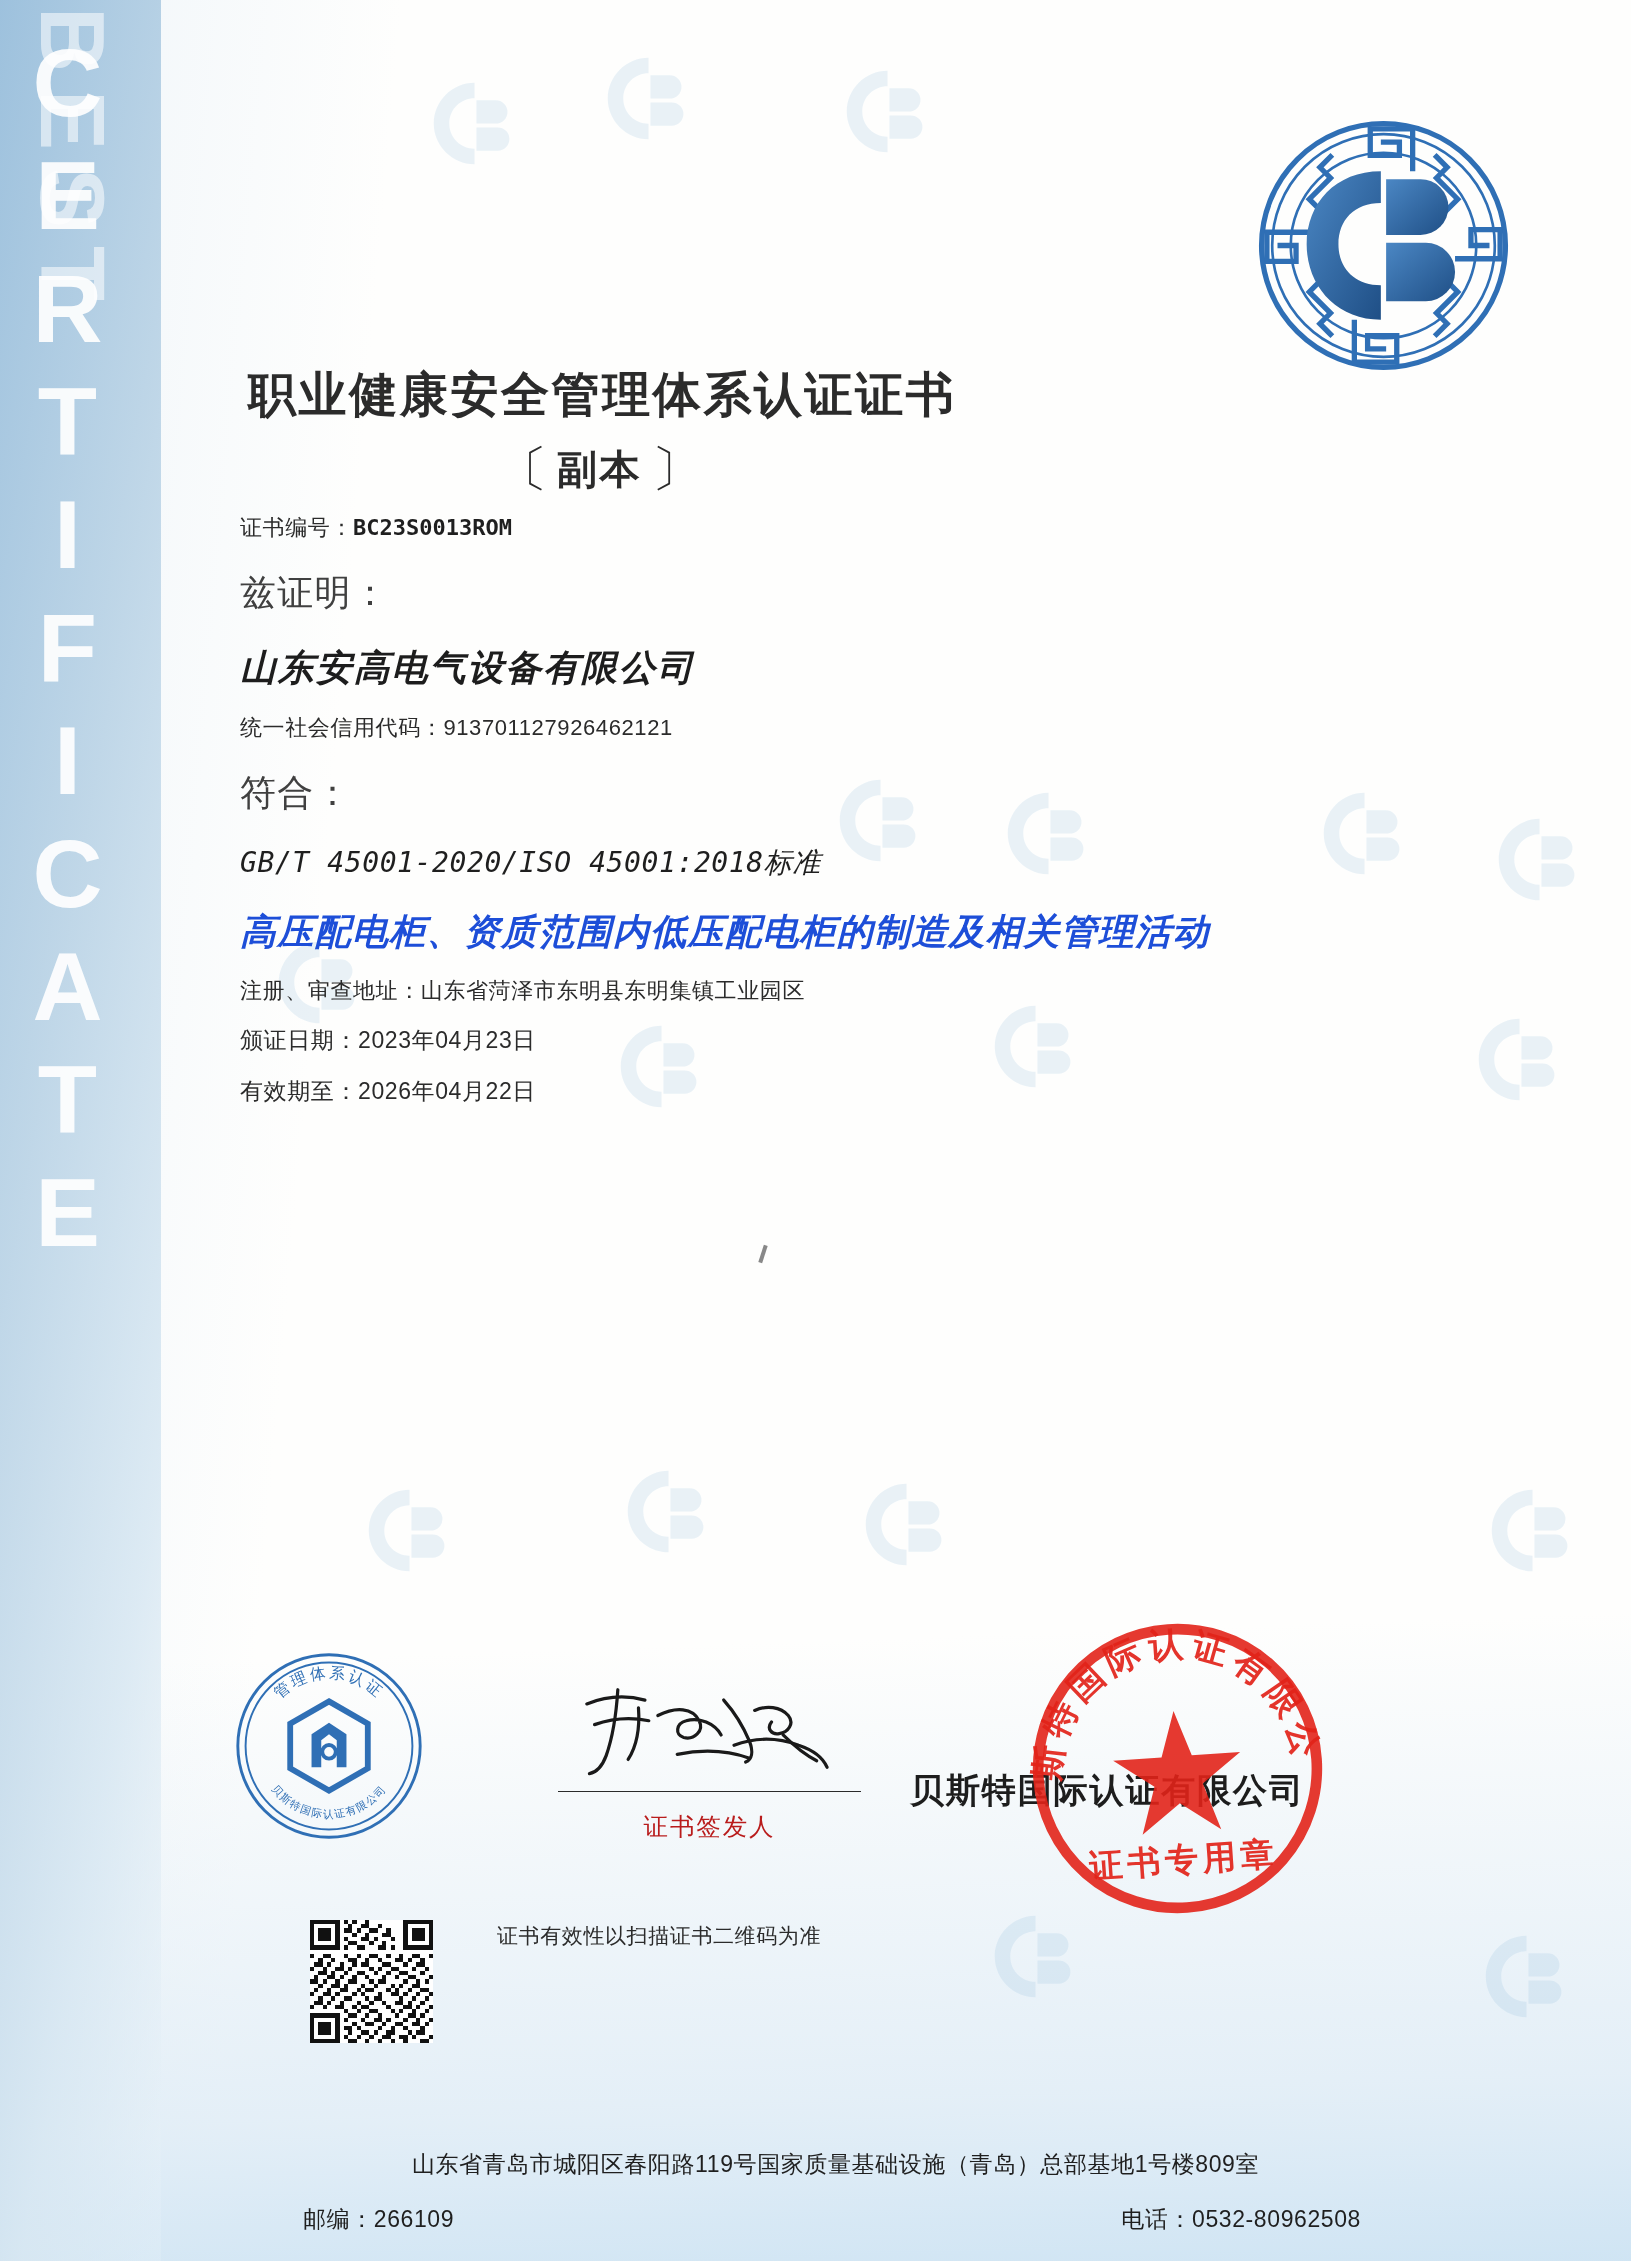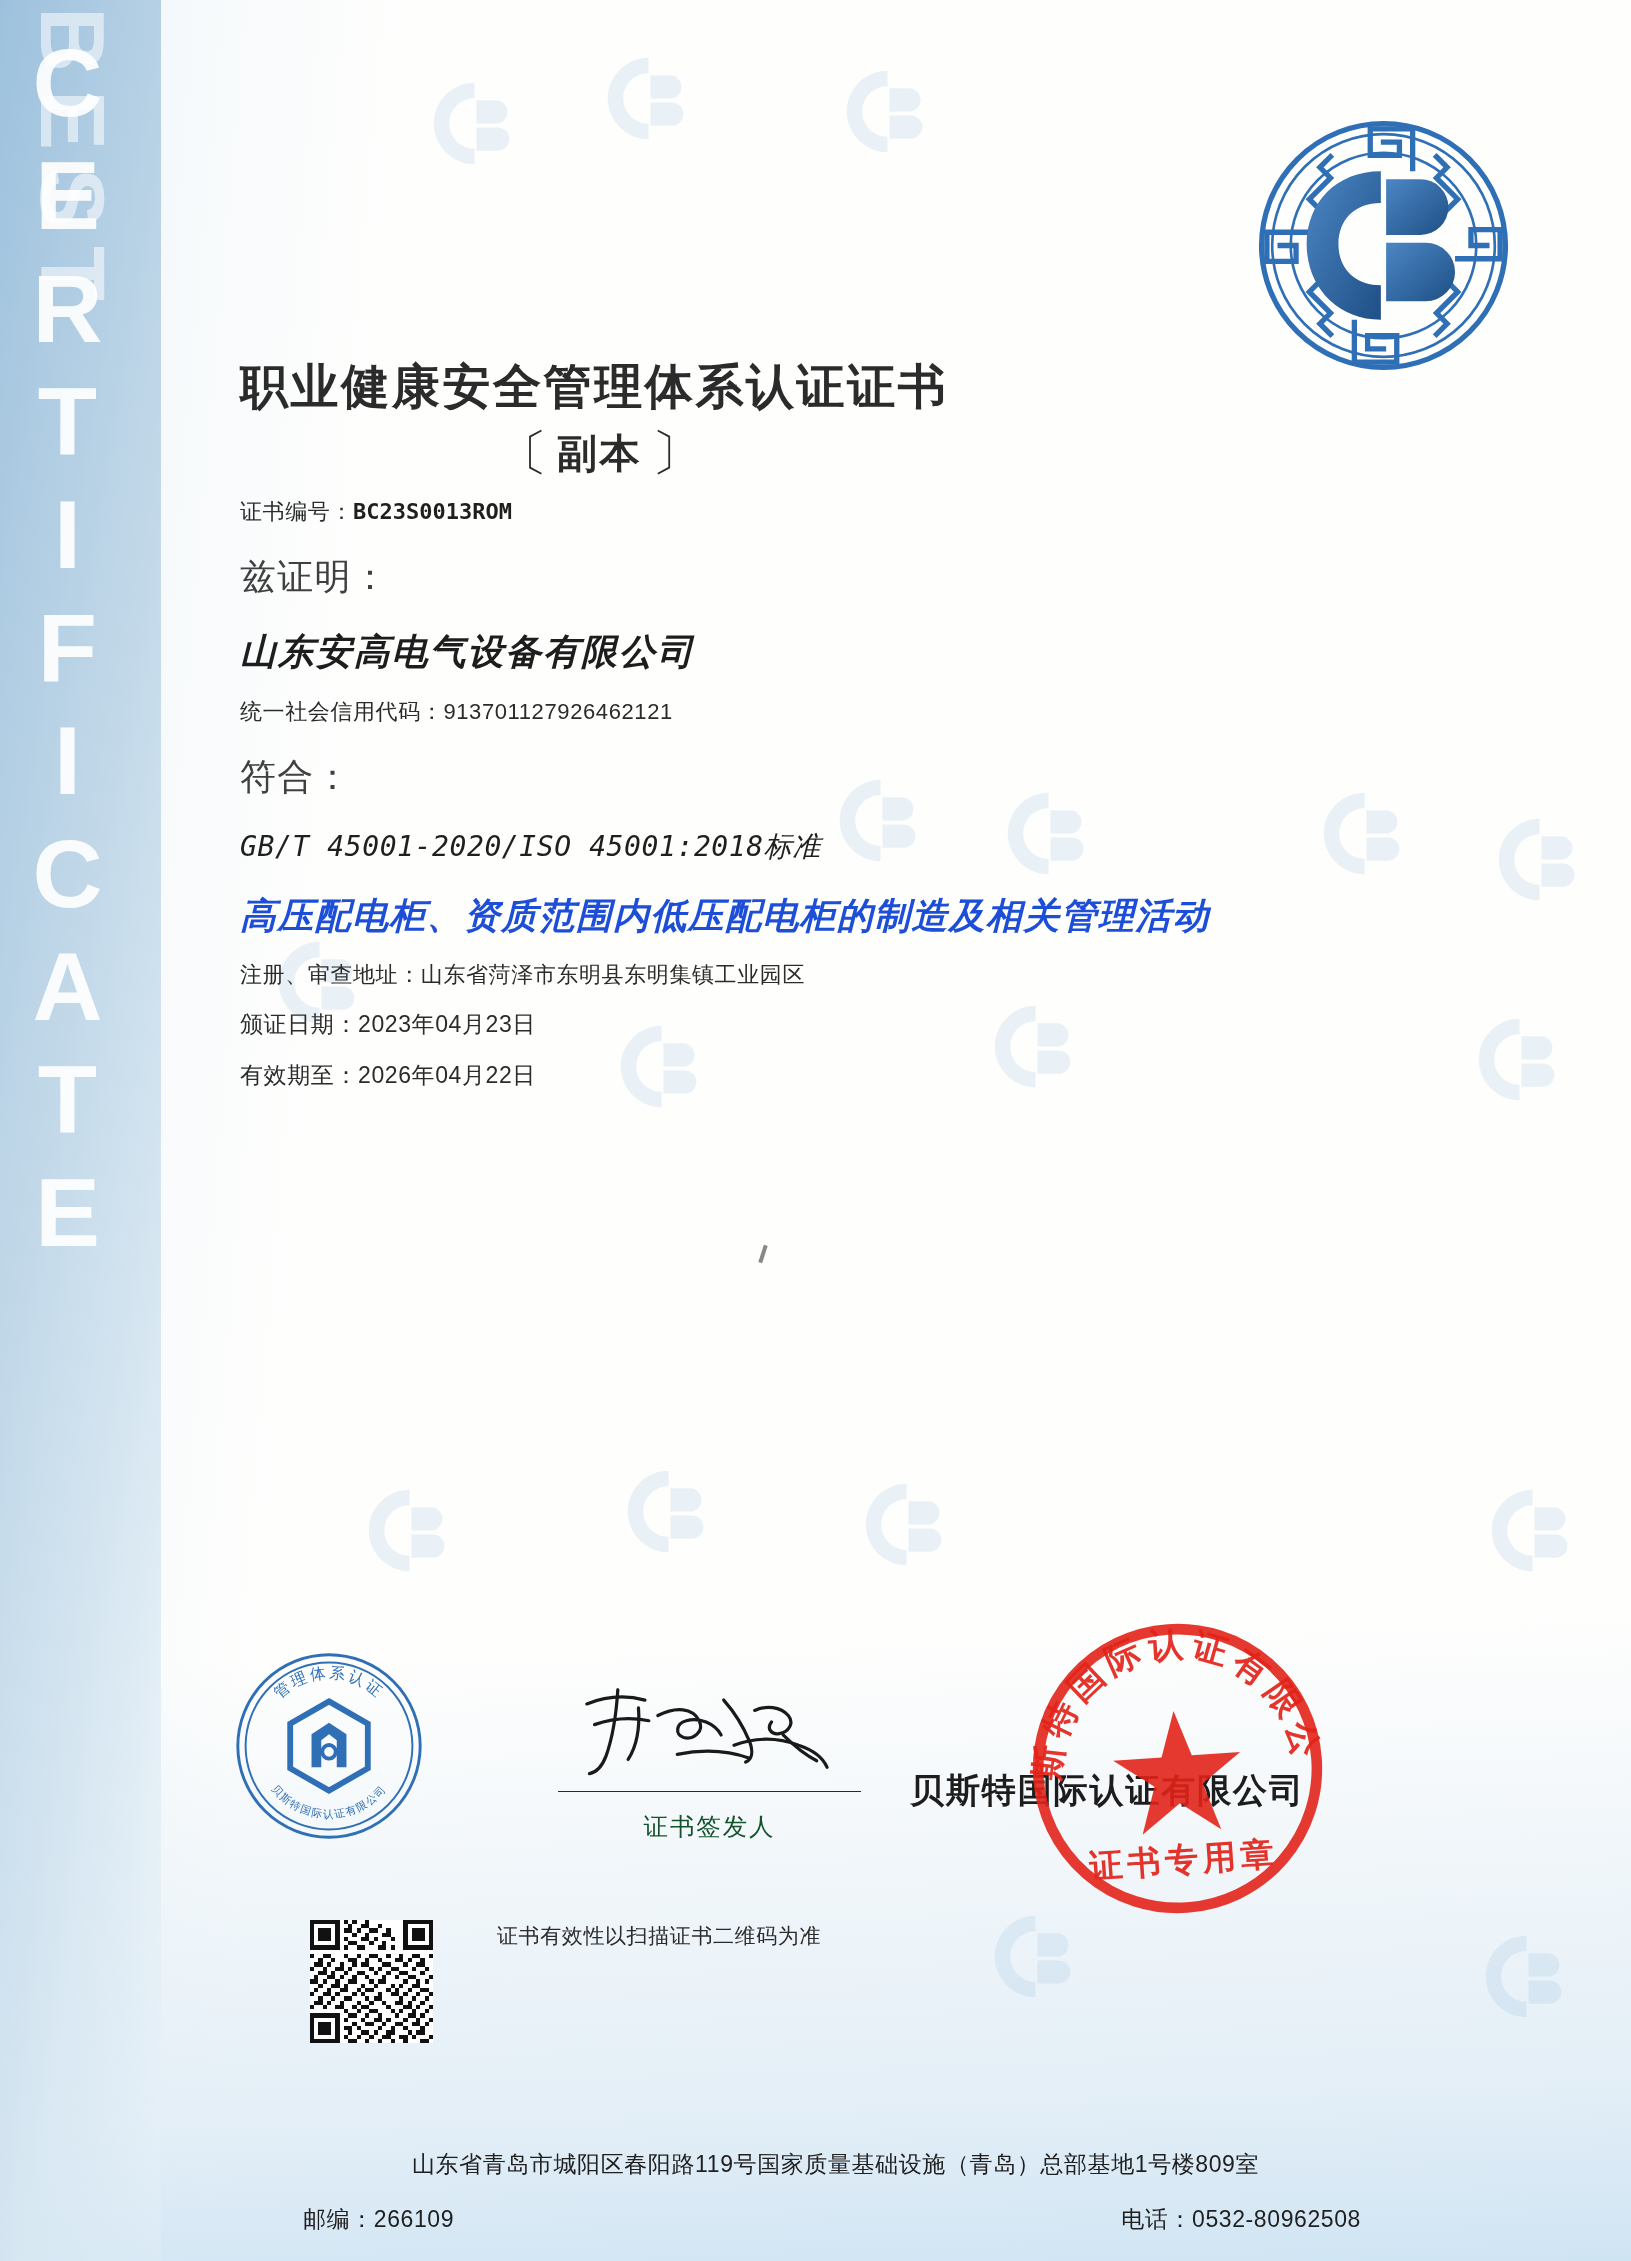--- a/index.html
+++ b/index.html
@@ -98,21 +98,21 @@
     position: absolute;
     left: 240px;
     top: 361px;
     width: 1226px;
   }
   .title {
     font-size: 48px;
     font-weight: 700;
     color: #2b2b2b;
     letter-spacing: 2.6px;
-    margin: 0;
+    margin: 8px;
     line-height: 1.1;
     white-space: nowrap;
   }
   .subtitle-wrap {
     margin-top: 14px;
     margin-left: 258px;
     display: inline-flex;
     align-items: center;
   }
   .bracket {
@@ -204,21 +204,21 @@
   .sig-rule {
     width: 303px;
     height: 1.9px;
     background: #2b2b2b;
     margin: 2.6px auto 0 auto;
   }
   .sig-caption {
     margin-top: 18px;
     font-size: 24.5px;
     letter-spacing: 1.9px;
-    color: #14532d;
+    color: #b91c1c;
   }
 
   .company-name-bottom {
     position: absolute;
     left: 910px;
     top: 1768px;
     font-size: 34px;
     font-weight: 700;
     letter-spacing: 1.9px;
     color: #1d1d1d;

